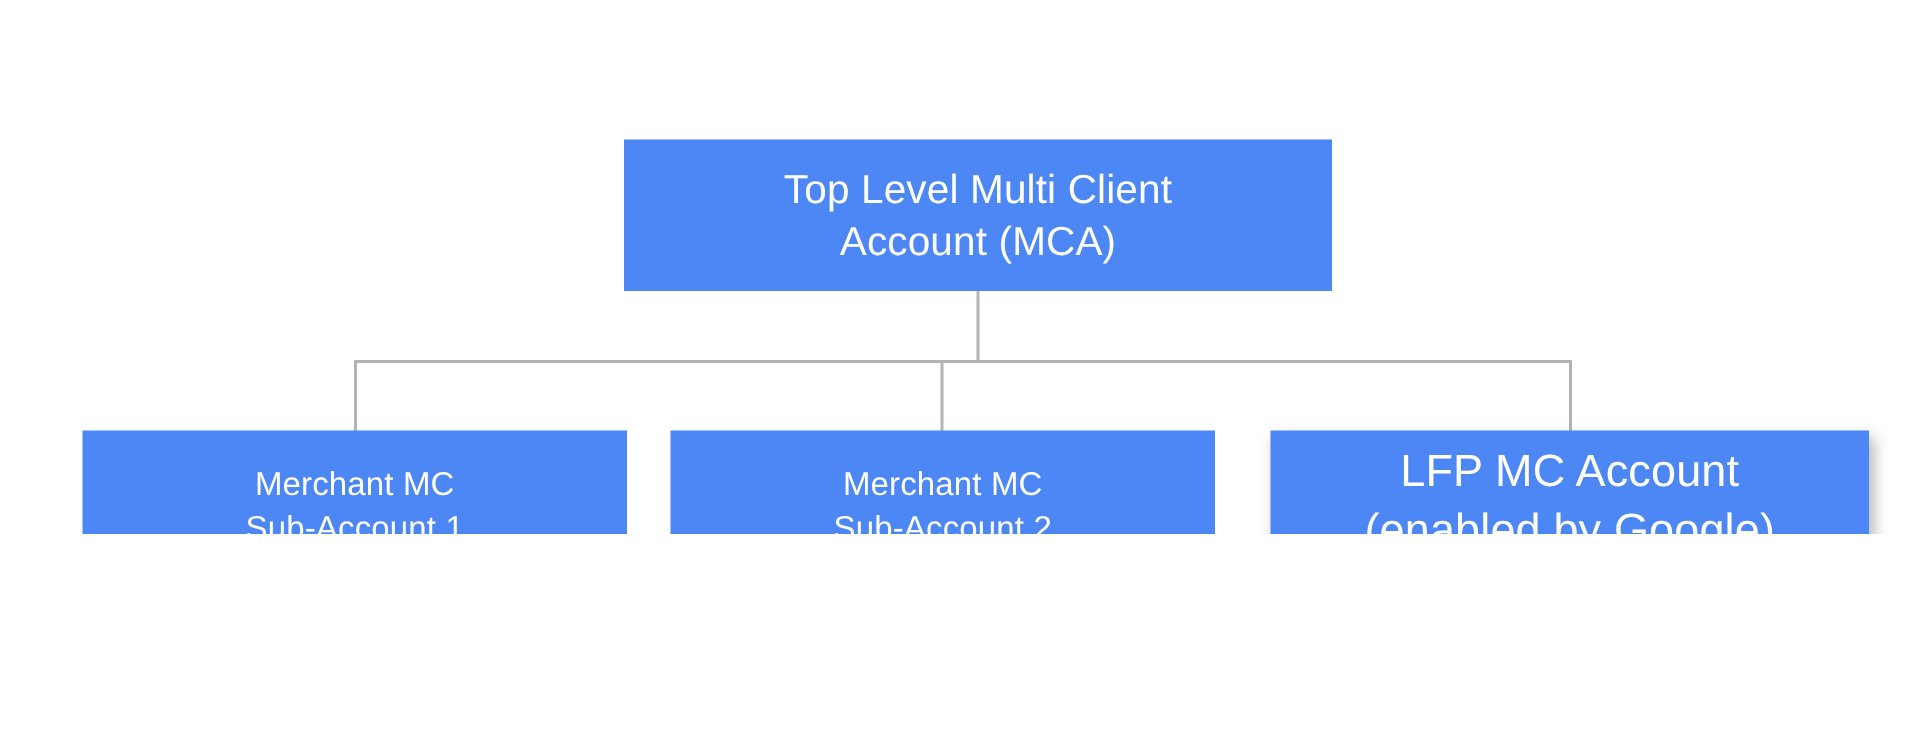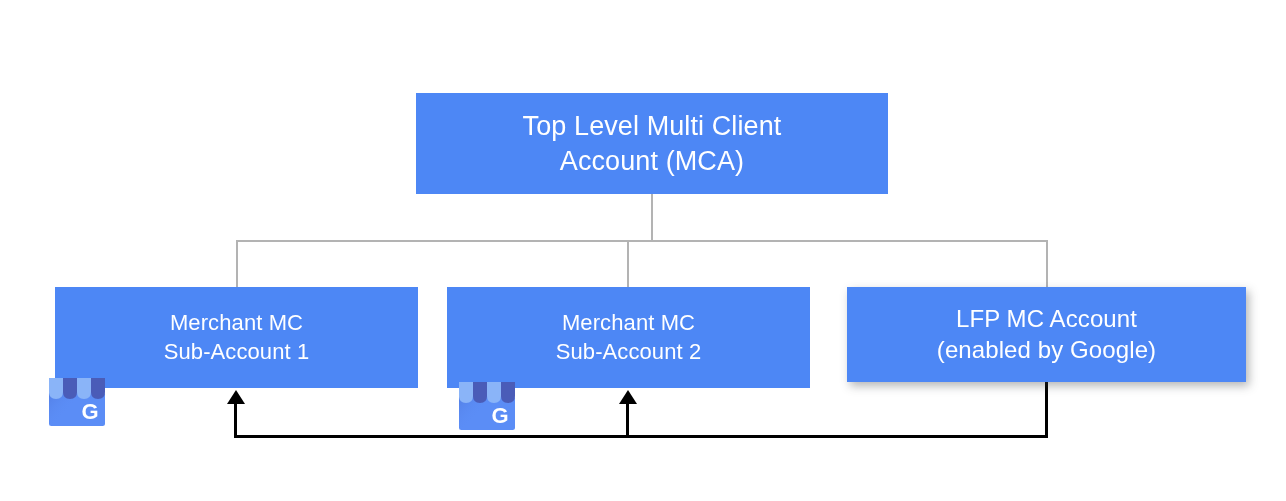--- a/index.html
+++ b/index.html
@@ -8,21 +8,21 @@
     padding: 0;
     background: #ffffff;
   }
   body {
     font-family: "Liberation Sans", sans-serif;
     -webkit-font-smoothing: antialiased;
   }
   #diagram-canvas {
     position: relative;
     width: 1286px;
-    height: 501px;
+    height: 356px;
     background: #ffffff;
     overflow: hidden;
   }
 
   
   .node-box {
     position: absolute;
     box-sizing: border-box;
     display: flex;
     align-items: center;
@@ -58,21 +58,21 @@
     top: 287px;
     width: 363px;
     height: 101px;
     font-size: 22px;
   }
   #box-lfp {
     left: 847px;
     top: 287px;
     width: 399px;
     height: 95px;
-    font-size: 24px;
+    font-size: 30px;
     box-shadow: 3px 4px 9px rgba(60, 64, 67, 0.38);
   }
 
   
   .connector-gray {
     position: absolute;
     background: #b3b3b3;
     z-index: 2;
   }
   #conn-mca-stem      { left: 651px; top: 194px;  width: 2px;   height: 48px; }

